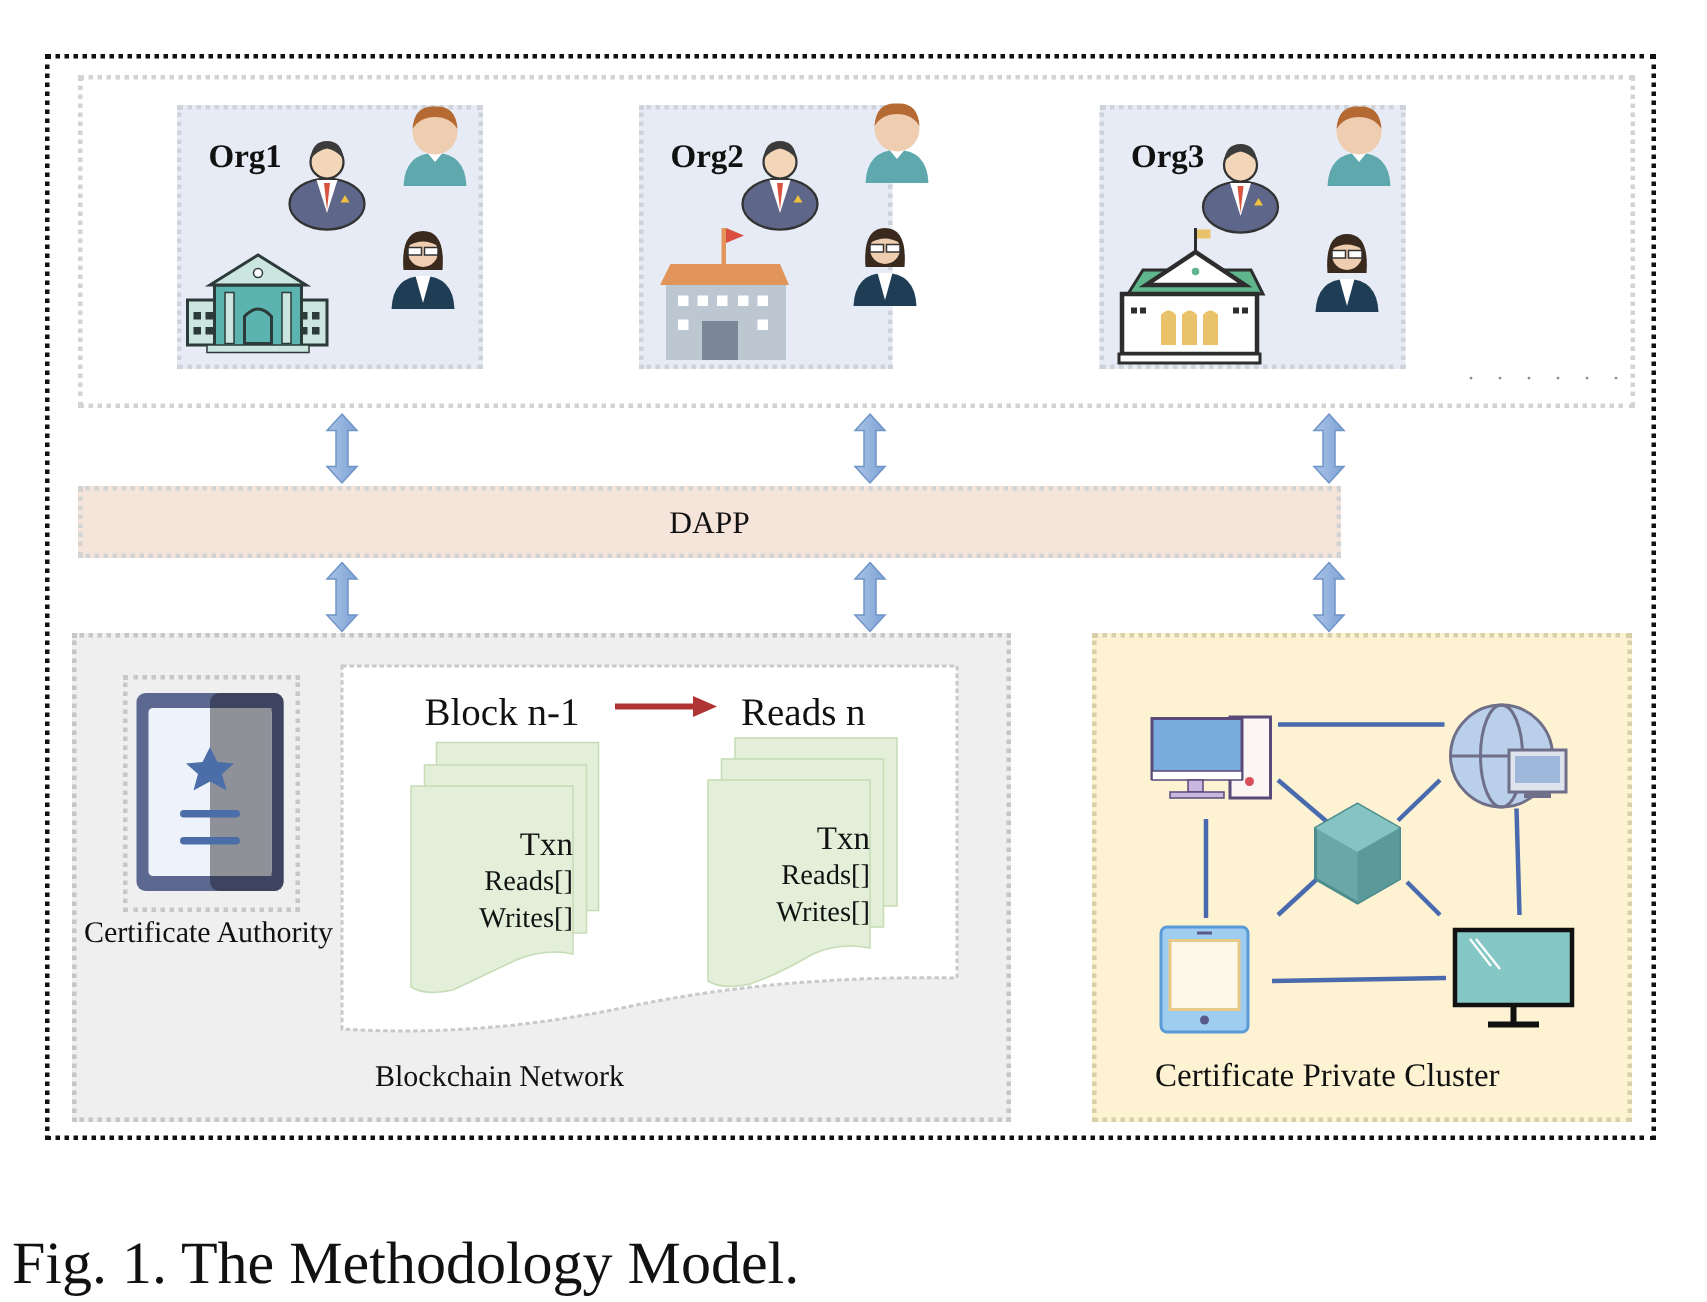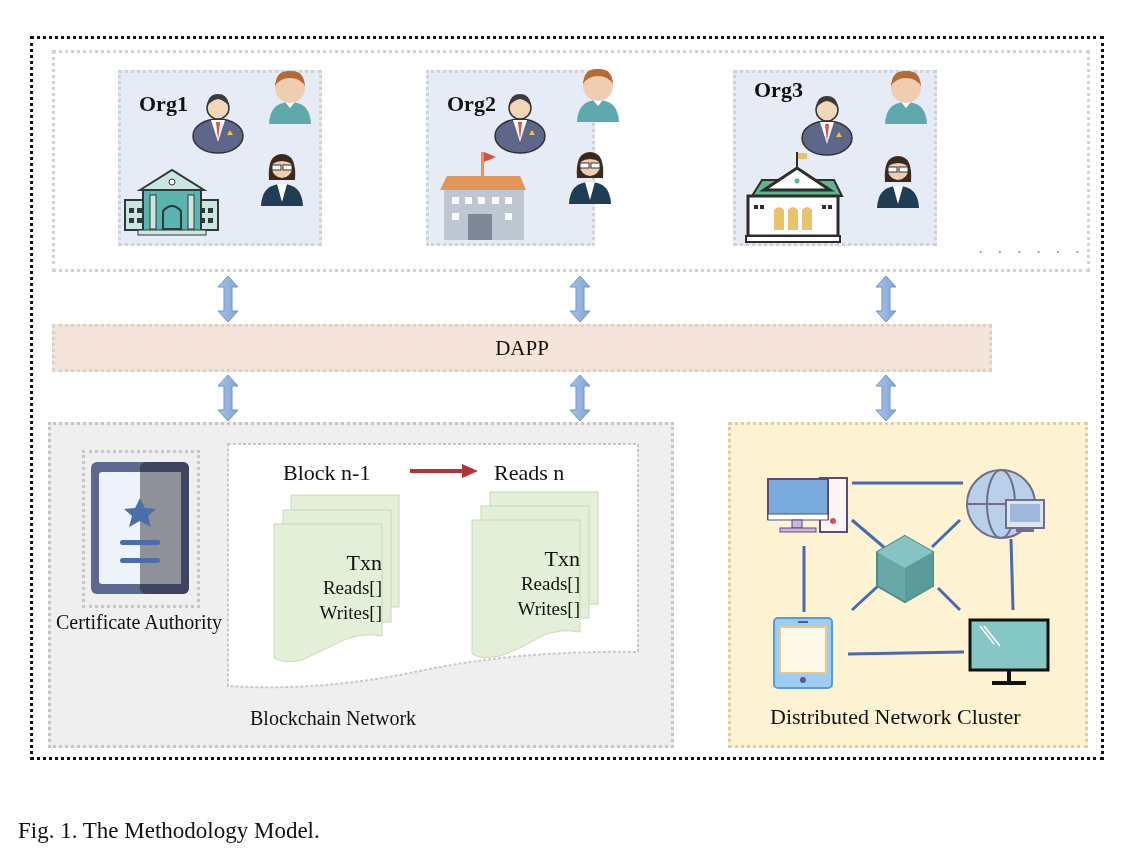--- a/index.html
+++ b/index.html
@@ -3,46 +3,46 @@
 <meta charset="utf-8">
 <style>
   html,body{margin:0;padding:0;background:#fff;}
   body{width:1138px;height:868px;position:relative;overflow:hidden;font-family:"Liberation Serif","DejaVu Serif",serif;color:#111;}
   .abs{position:absolute;}
   .outer{left:30px;top:36px;width:1074px;height:724px;border:3px dotted #111;box-sizing:border-box;}
   .top-frame{left:52px;top:50px;width:1038px;height:222px;border:3px dotted #d3d3d3;box-sizing:border-box;background:#fff;}
   .org{top:70px;height:176px;border:3px dotted #cfd3d9;box-sizing:border-box;background:#e6ebf5;}
   .org-title{font-weight:bold;font-size:22px;}
   .dots{left:978px;top:244px;font-size:16px;color:#8a8e96;letter-spacing:5px;}
-  .dapp{left:52px;top:324px;width:940px;height:48px;border:3px dotted #d3d3d3;box-sizing:border-box;background:#f5e4d9;display:flex;align-items:center;justify-content:center;font-size:21px;}
+  .dapp{left:52px;top:324px;width:842px;height:48px;border:3px dotted #d3d3d3;box-sizing:border-box;background:#f5e4d9;display:flex;align-items:center;justify-content:center;font-size:21px;}
   .bc{left:48px;top:422px;width:626px;height:326px;border:3px dotted #c6c6c6;box-sizing:border-box;background:#efefef;}
   .ca-frame{left:82px;top:450px;width:118px;height:158px;border:3px dotted #c7c7c7;box-sizing:border-box;}
   .ca-label{left:56px;top:611px;font-size:20px;}
   .bc-label{left:250px;top:707px;font-size:20px;}
   .cluster{left:728px;top:422px;width:360px;height:326px;border:3px dotted #d6cfa8;box-sizing:border-box;background:#fdf3d2;}
   .cluster-label{left:770px;top:704px;font-size:22px;}
-  .block-title{font-size:22px;}
+  .block-title{font-size:26px;}
   .txn-text{font-size:19px;text-align:right;line-height:25px;}
-  .caption{left:18px;top:818px;font-size:23px;}
+  .caption{left:8px;top:818px;font-size:40px;}
 </style>
 </head>
 <body>
 
 <div class="abs outer"></div>
 
 <div class="abs top-frame"></div>
 
 <div class="abs org" style="left:118px;width:204px;">
   <span class="abs org-title" style="left:18px;top:18px;">Org1</span>
 </div>
 <div class="abs org" style="left:426px;width:169px;">
   <span class="abs org-title" style="left:18px;top:18px;">Org2</span>
 </div>
 <div class="abs org" style="left:733px;width:204px;">
-  <span class="abs org-title" style="left:18px;top:4px;">Org3</span>
+  <span class="abs org-title" style="left:18px;top:18px;">Org3</span>
 </div>
 
 <svg class="abs" style="left:0;top:0;" width="1138" height="868">
   <defs>
     <g id="manager">
       <ellipse cx="0" cy="34" rx="25" ry="17" fill="#5e6689" stroke="#333" stroke-width="1.5"></ellipse>
       <path d="M-7 18 L0 40 L7 18 Z" fill="#fff"></path>
       <path d="M-2 20 L0 38 L2 20 Z" fill="#d9533e"></path>
       <path d="M12 28 l3 5 h-6 z" fill="#f0c040"></path>
       <circle cx="0" cy="6" r="11" fill="#f3d6b8" stroke="#333" stroke-width="1.5"></circle>
@@ -248,15 +248,15 @@
   </g>
 
   <g>
     <rect x="242" y="198" width="78" height="50" fill="#85c7c5" stroke="#111" stroke-width="3"></rect>
     <line x1="252" y1="204" x2="266" y2="222" stroke="#fff" stroke-width="1.5"></line>
     <line x1="256" y1="204" x2="272" y2="224" stroke="#fff" stroke-width="1.5"></line>
     <rect x="279" y="248" width="4" height="12" fill="#111"></rect>
     <rect x="264" y="259" width="34" height="4" fill="#111"></rect>
   </g>
 </svg>
-<div class="abs cluster-label">Distributed Network Cluster</div>
+<div class="abs cluster-label">Certificate Private Cluster</div>
 
 <div class="abs caption">Fig. 1.  The Methodology Model.</div>
 
 </body></html>

